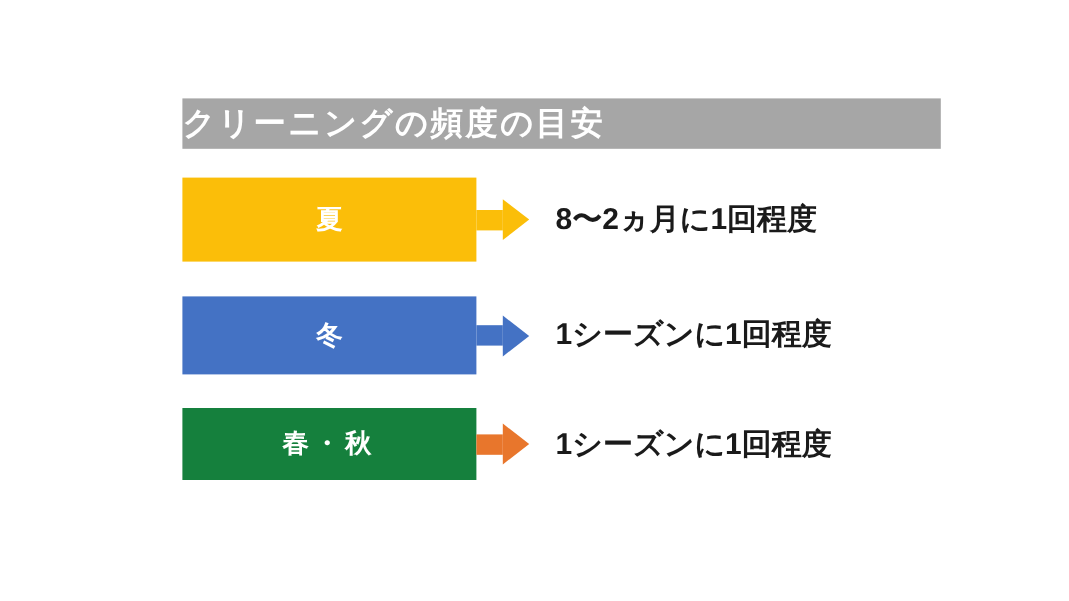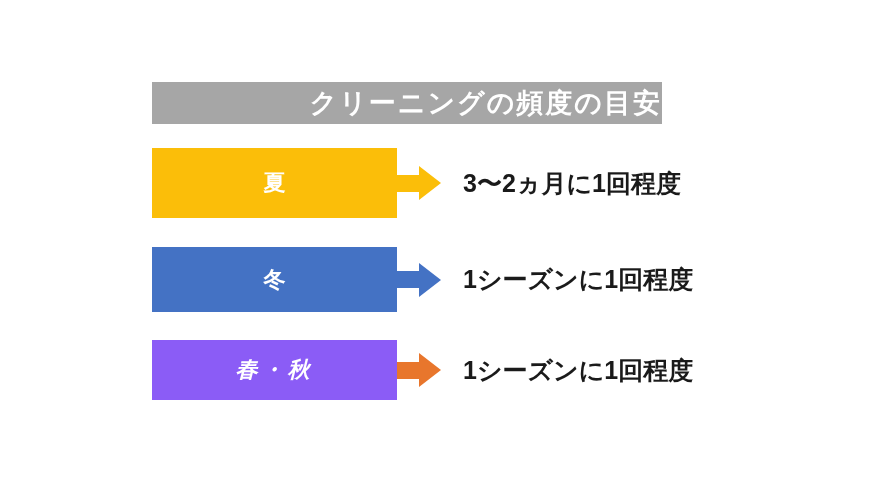--- a/index.html
+++ b/index.html
@@ -18,26 +18,26 @@
     width: 891px;
     height: 501px;
     background: #ffffff;
   }
 
   
   .title-bar {
     position: absolute;
     left: 152px;
     top: 82px;
-    width: 510px;
+    width: 632px;
     height: 42px;
     background: #a6a6a6;
     display: flex;
     align-items: center;
-    justify-content: flex-end;
+    justify-content: flex-start;
   }
   .title-text {
     color: #ffffff;
     font-size: 27px;
     font-weight: bold;
     letter-spacing: 2px;
     line-height: 1;
     white-space: nowrap;
   }
 
@@ -119,36 +119,36 @@
   </div>
 
   <div class="row row-1">
     <div class="label-box" style="background: rgb(251, 190, 9);">
       <span class="label-main">夏</span>
     </div>
     <div class="arrow">
       <div class="arrow-shaft" style="background: rgb(251, 190, 9);"></div>
       <div class="arrow-head" style="border-left-color: rgb(251, 190, 9);"></div>
     </div>
-    <span class="desc">3〜2ヵ月に1回程度</span>
+    <span class="desc">8〜2ヵ月に1回程度</span>
   </div>
 
   <div class="row row-2">
     <div class="label-box" style="background: rgb(68, 114, 196);">
       <span class="label-main">冬</span>
     </div>
     <div class="arrow">
       <div class="arrow-shaft" style="background: rgb(68, 114, 196);"></div>
       <div class="arrow-head" style="border-left-color: rgb(68, 114, 196);"></div>
     </div>
     <span class="desc">1シーズンに1回程度</span>
   </div>
 
   <div class="row row-3">
-    <div class="label-box" style="background: #8b5cf6; font-style: italic;">
+    <div class="label-box" style="background: #15803d;">
       <span class="label-main wide">春・秋</span>
     </div>
     <div class="arrow">
       <div class="arrow-shaft" style="background: rgb(232, 118, 44);"></div>
       <div class="arrow-head" style="border-left-color: rgb(232, 118, 44);"></div>
     </div>
     <span class="desc">1シーズンに1回程度</span>
   </div>
 
 </div>

